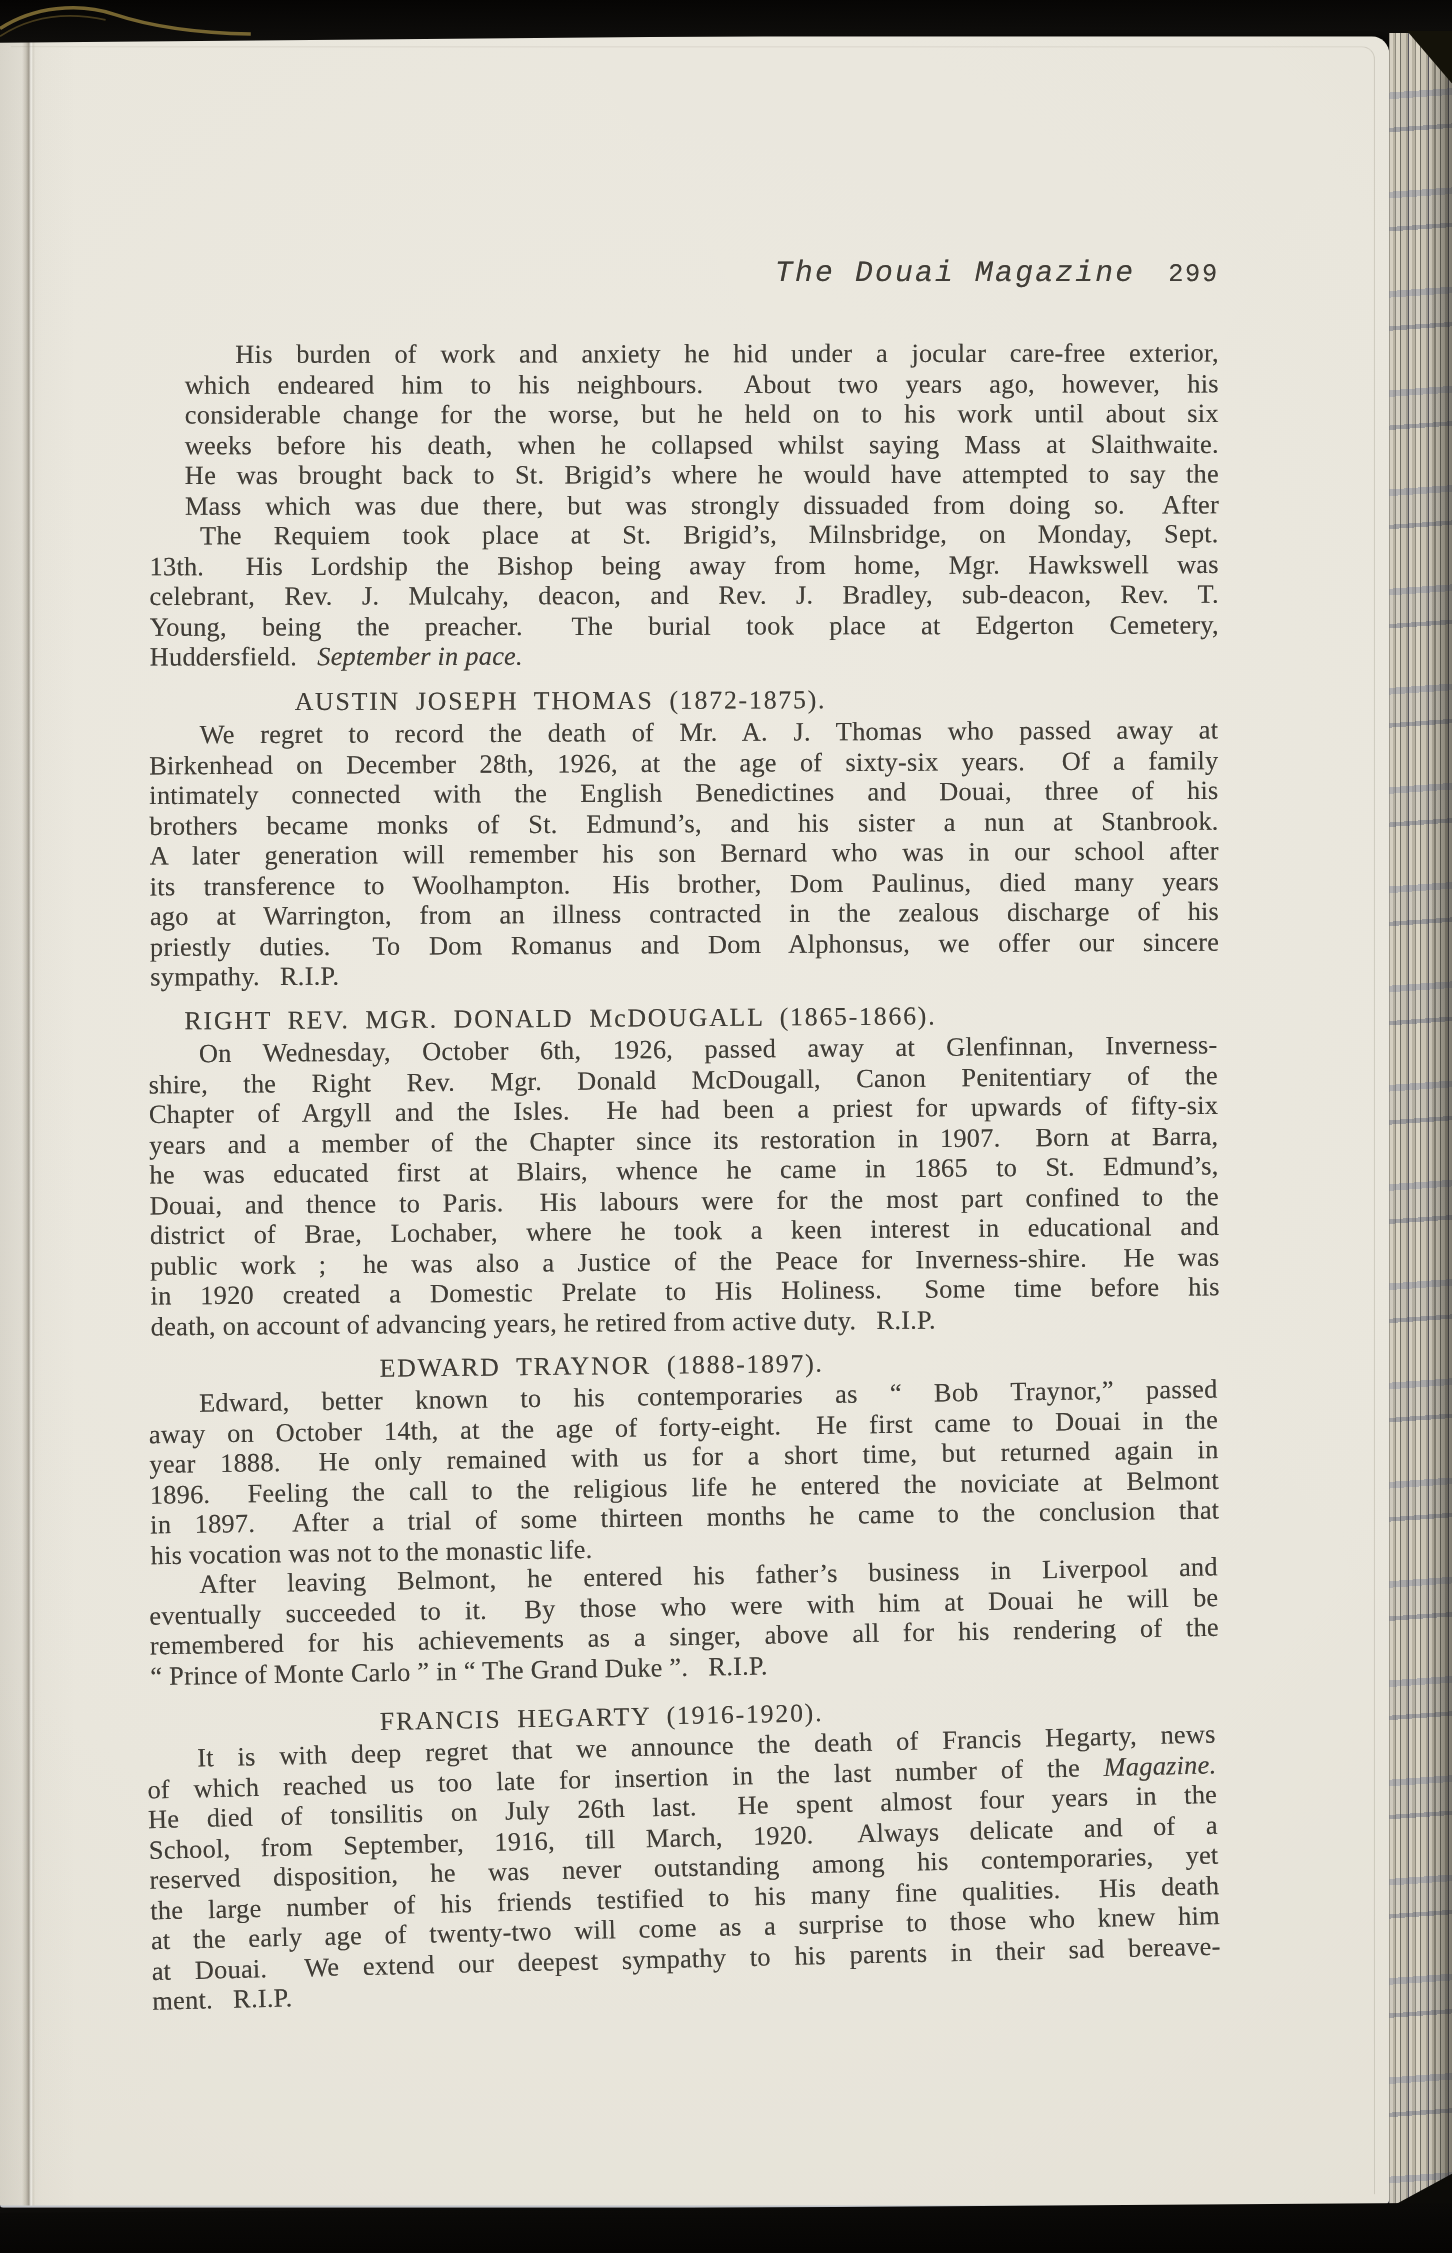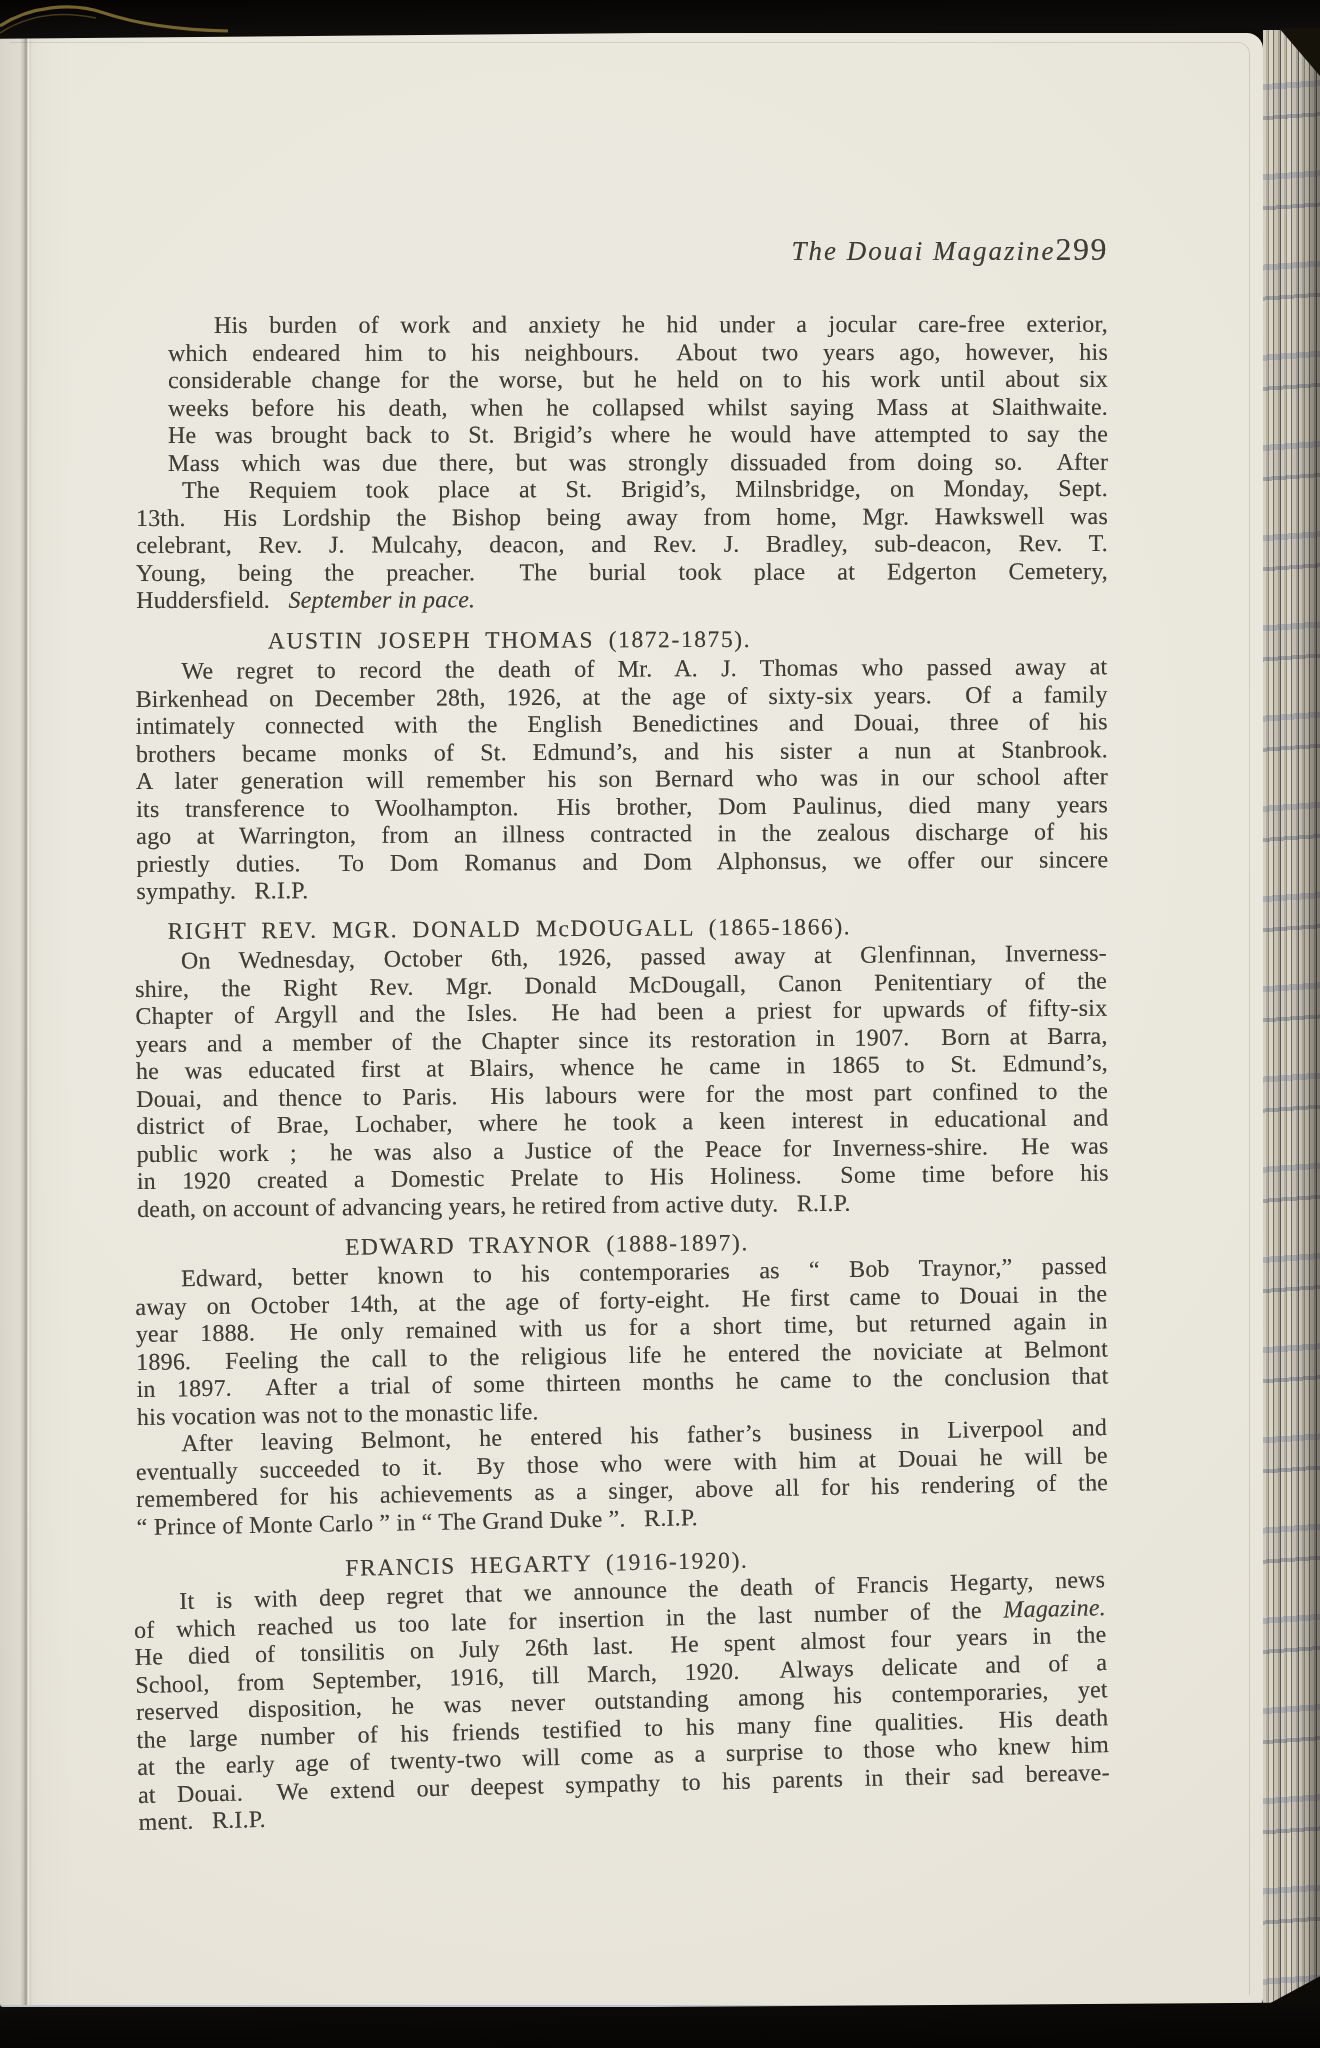--- a/index.html
+++ b/index.html
@@ -102,25 +102,27 @@
     font-size: 24px;
     line-height: 27.5px;
     color: var(--ink, #403d37);
     text-shadow: 0 0 0.6px rgba(62,58,50,0.55);
     z-index: 2;
   }
   #page-header {
     display: flex;
     justify-content: flex-end;
     align-items: baseline;
+    gap: 30px;
     line-height: 32px;
     margin-bottom: 45px;
+    font-family: Liberation Mono, monospace;
   }
   #page-header .title { font-style: italic; font-size: 27px; letter-spacing: 2px; }
-  #page-header .number { font-size: 32px; letter-spacing: 1.5px; }
+  #page-header .number { font-size: 23px; letter-spacing: 1.5px; }
 
   .section { transform-origin: left center; }
   .section.paragraph { margin: 0; }
   .section.heading {
     margin: 12px 0 2px;
     line-height: 29px;
     text-align: center;
     font-size: 23.5px;
     letter-spacing: 1.6px;
     word-spacing: 7px;

